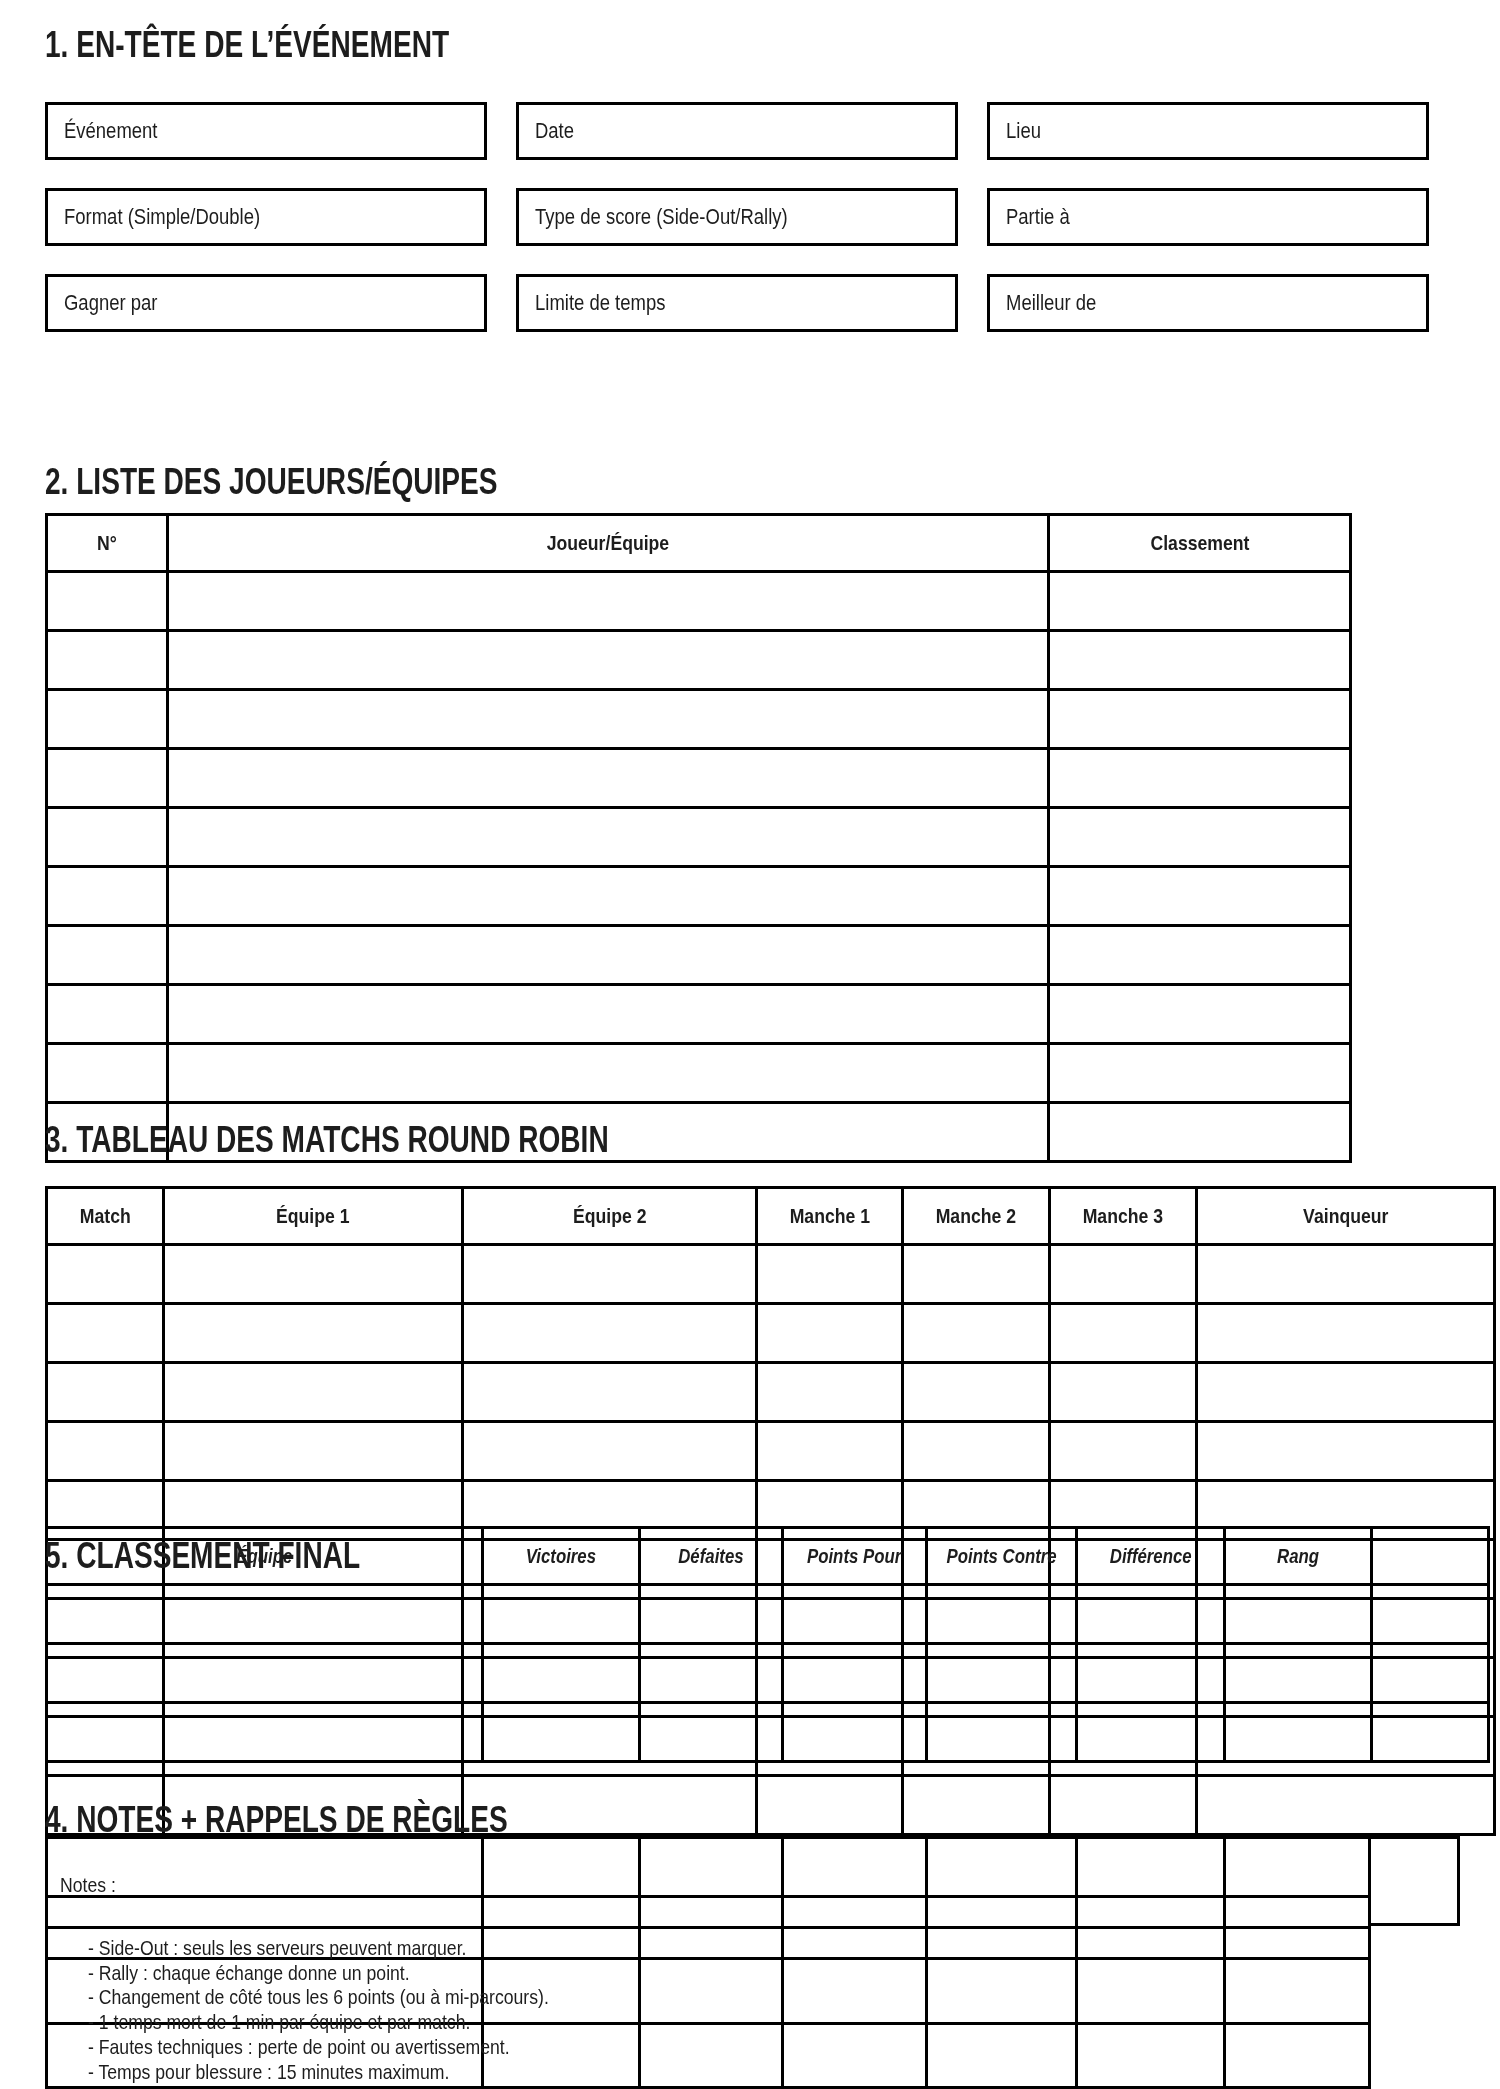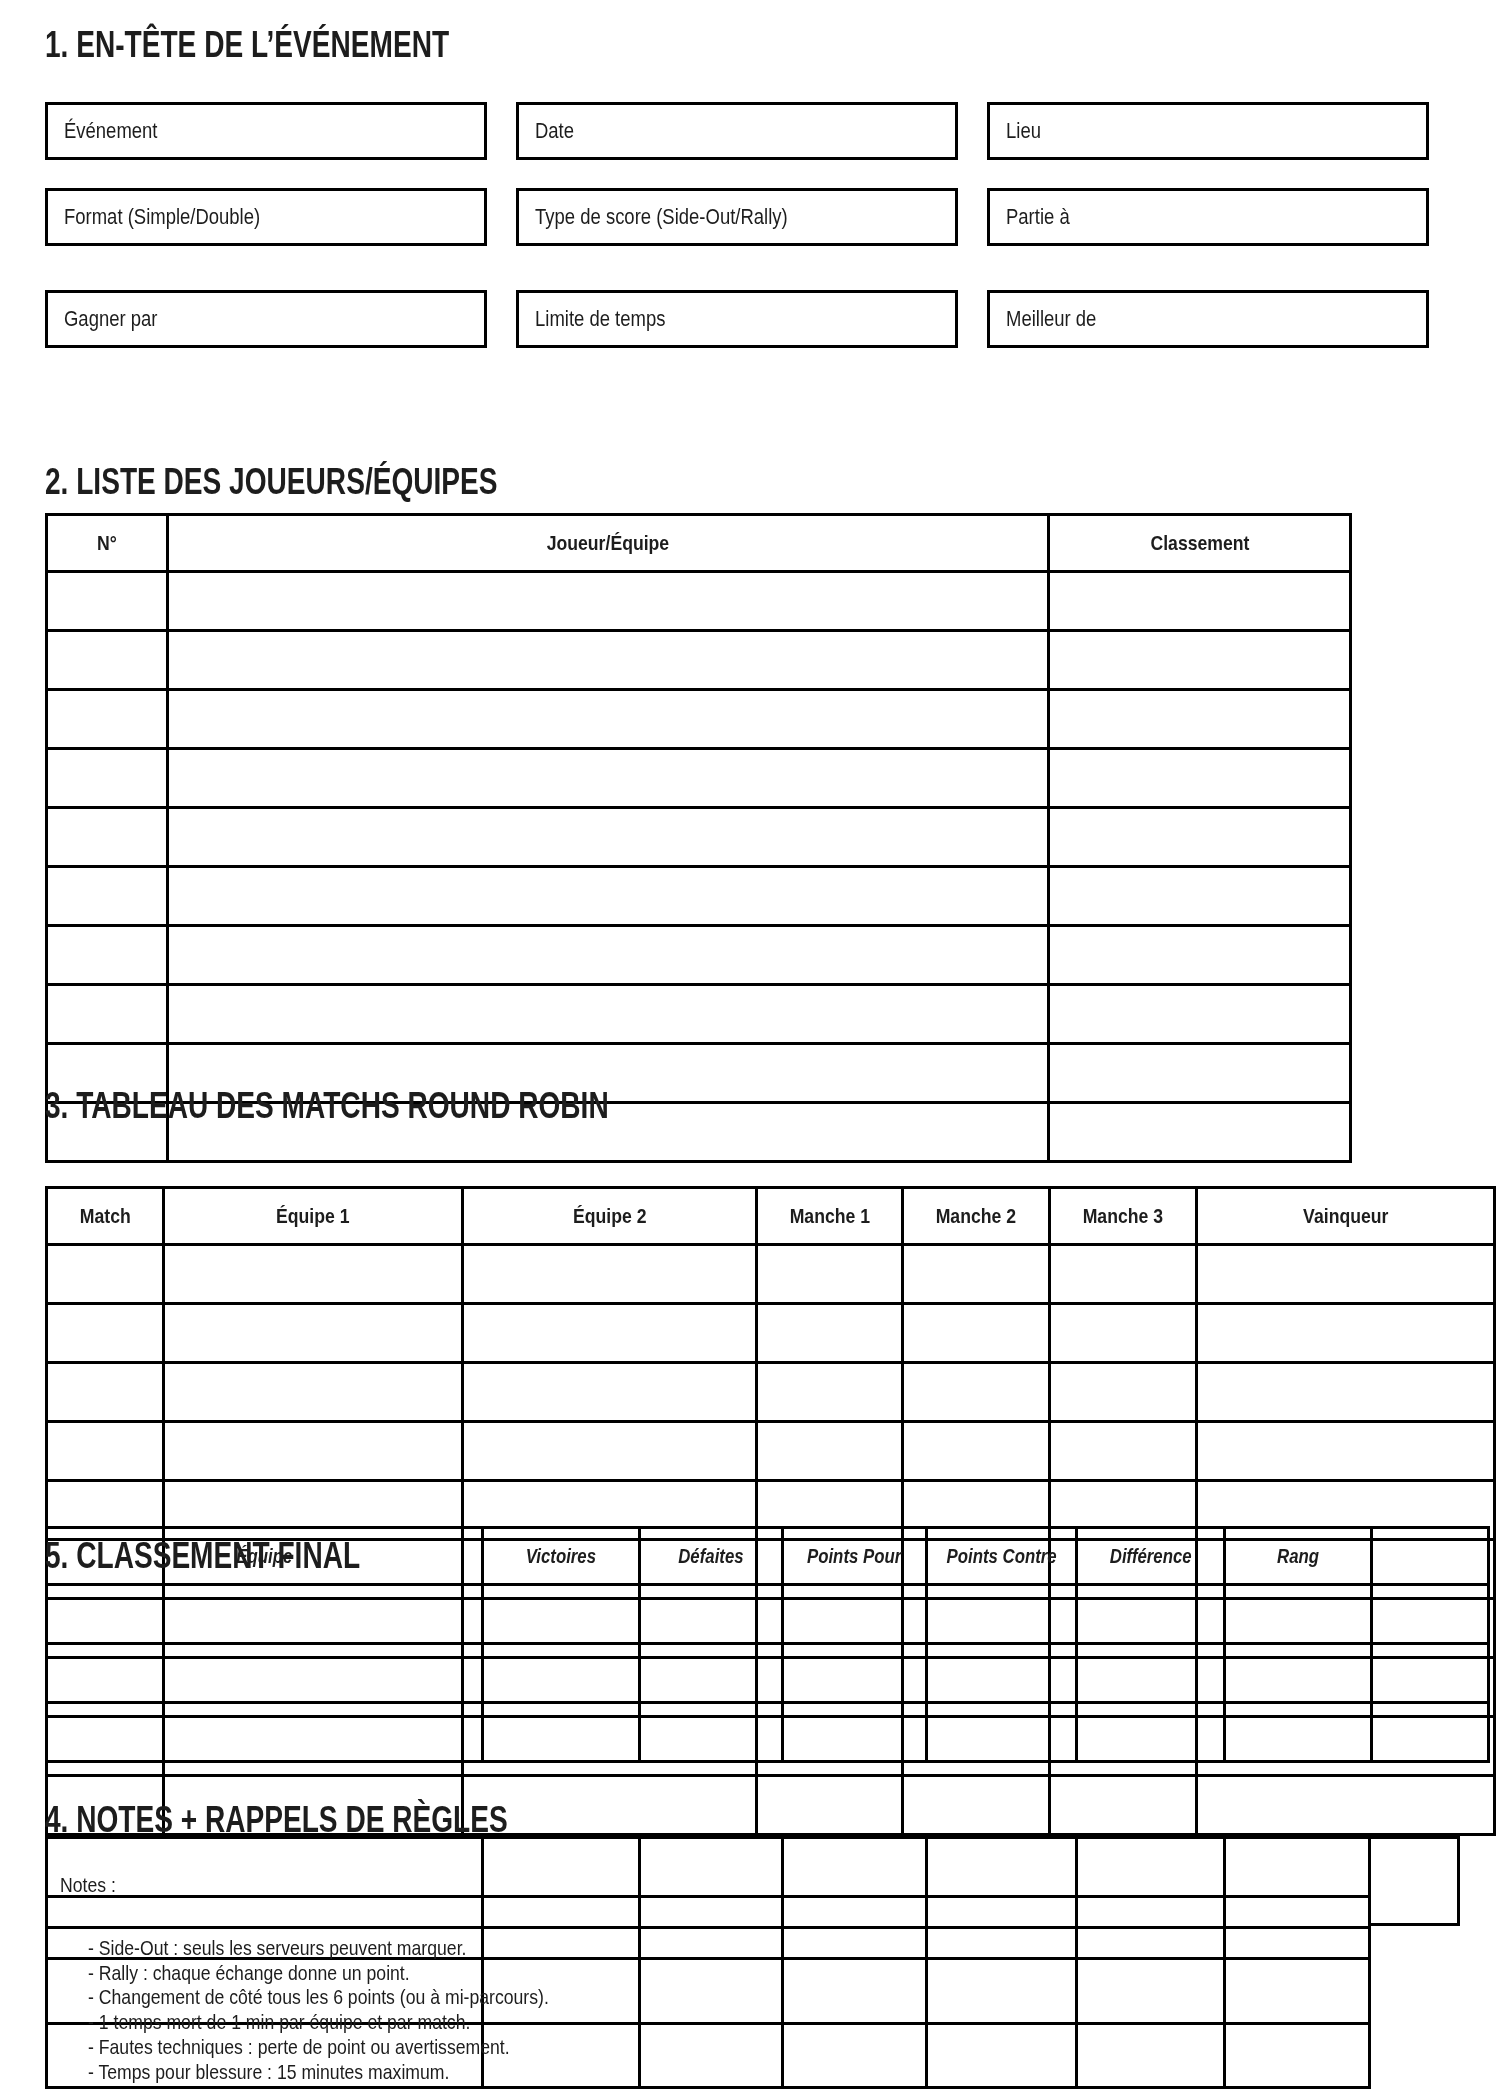--- a/index.html
+++ b/index.html
@@ -11,42 +11,42 @@
     position:absolute;font-size:36px;font-weight:bold;line-height:38px;white-space:nowrap;
   }
   .cond{display:inline-block;transform:scaleX(0.84);transform-origin:0 50%;white-space:nowrap;}
   .heading .cond{transform:scaleX(0.78);}
   th .cond{transform-origin:50% 50%;}
   .fbox{
     position:absolute;width:442px;height:58px;border:3px solid #000;box-sizing:border-box;
     display:flex;align-items:center;padding-left:16px;font-size:22px;background:transparent;
   }
   .c1{left:45px;} .c2{left:516px;} .c3{left:987px;}
-  .r1{top:102px;align-items:center;} .r2{top:188px;} .r3{top:274px;margin-top:16px;}
+  .r1{top:102px;align-items:center;} .r2{top:188px;} .r3{top:274px;}
   table{
     position:absolute;border-collapse:collapse;table-layout:fixed;background:transparent;
     border-spacing:0;
   }
   td,th{border:3px solid #000;padding:0;background:transparent;}
   th{font-size:21px;font-weight:bold;text-align:center;vertical-align:middle;}
   thead tr{height:57px;}
   tbody tr{height:59px;}
   #players-table{left:45px;top:513px;width:1304px;}
   #matches-table{left:45px;top:1186px;width:1448px;}
   #standings-table{left:45px;top:1526px;width:1442px;font-style:italic;}
   #standings-table th{font-size:20px;}
   #standings-extra-row{left:45px;top:1836px;width:1323px;}
   #standings-compressed{left:45px;top:1895px;width:1323px;}
   .tall-box{
     position:absolute;left:1368px;top:1836px;width:92px;height:90px;
     border:3px solid #000;box-sizing:border-box;background:transparent;
   }
   #h1{left:45px;top:26px;}
   #h2{left:45px;top:455px;margin-top:8px;}
-  #h3{left:45px;top:1087px;}
+  #h3{left:45px;top:1121px;}
   #h5{left:45px;top:1537px;}
   #h4{left:45px;top:1801px;text-align:right;}
   #notes-label{position:absolute;left:60px;top:1872px;font-size:21px;line-height:25px;}
   #rules-list{position:absolute;left:56px;top:1936px;font-size:21px;line-height:24.7px;margin-left:32px;}
   .rule-line{white-space:nowrap;}
 </style>
 </head>
 <body>
 
 <div class="page">

